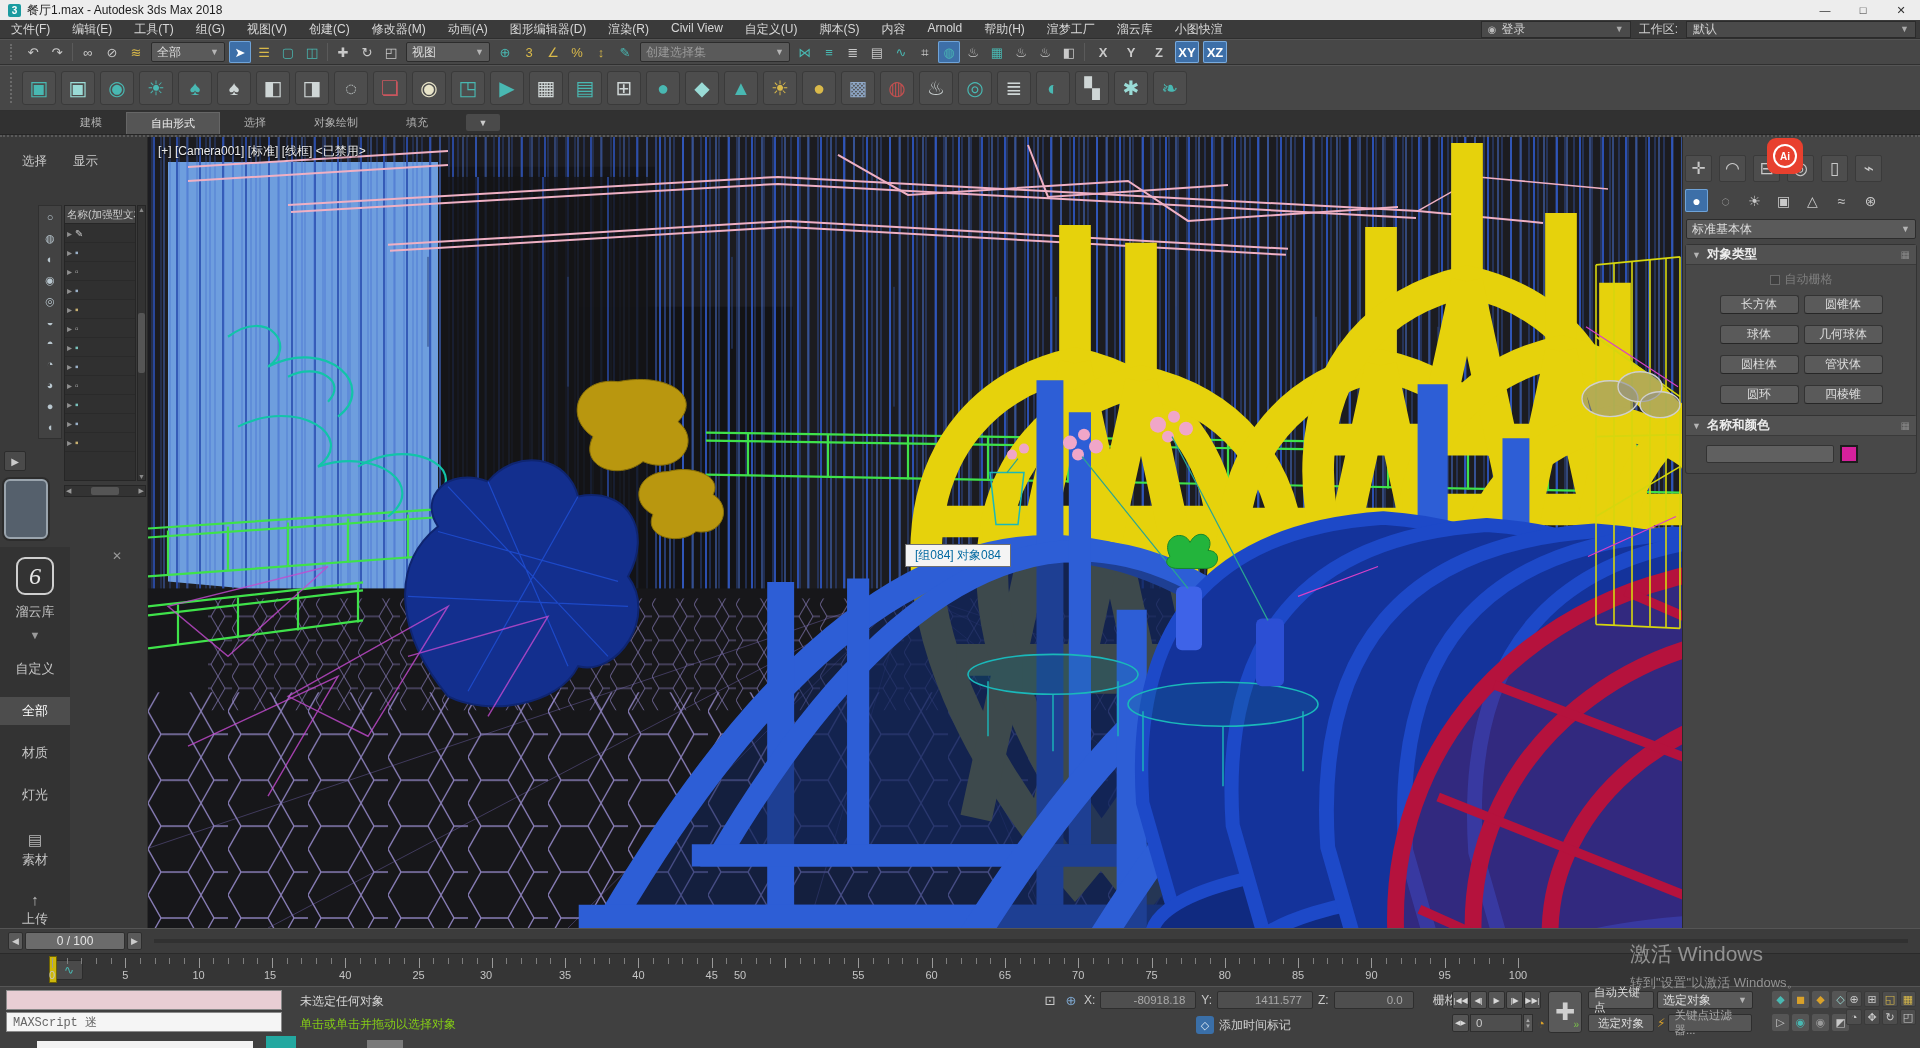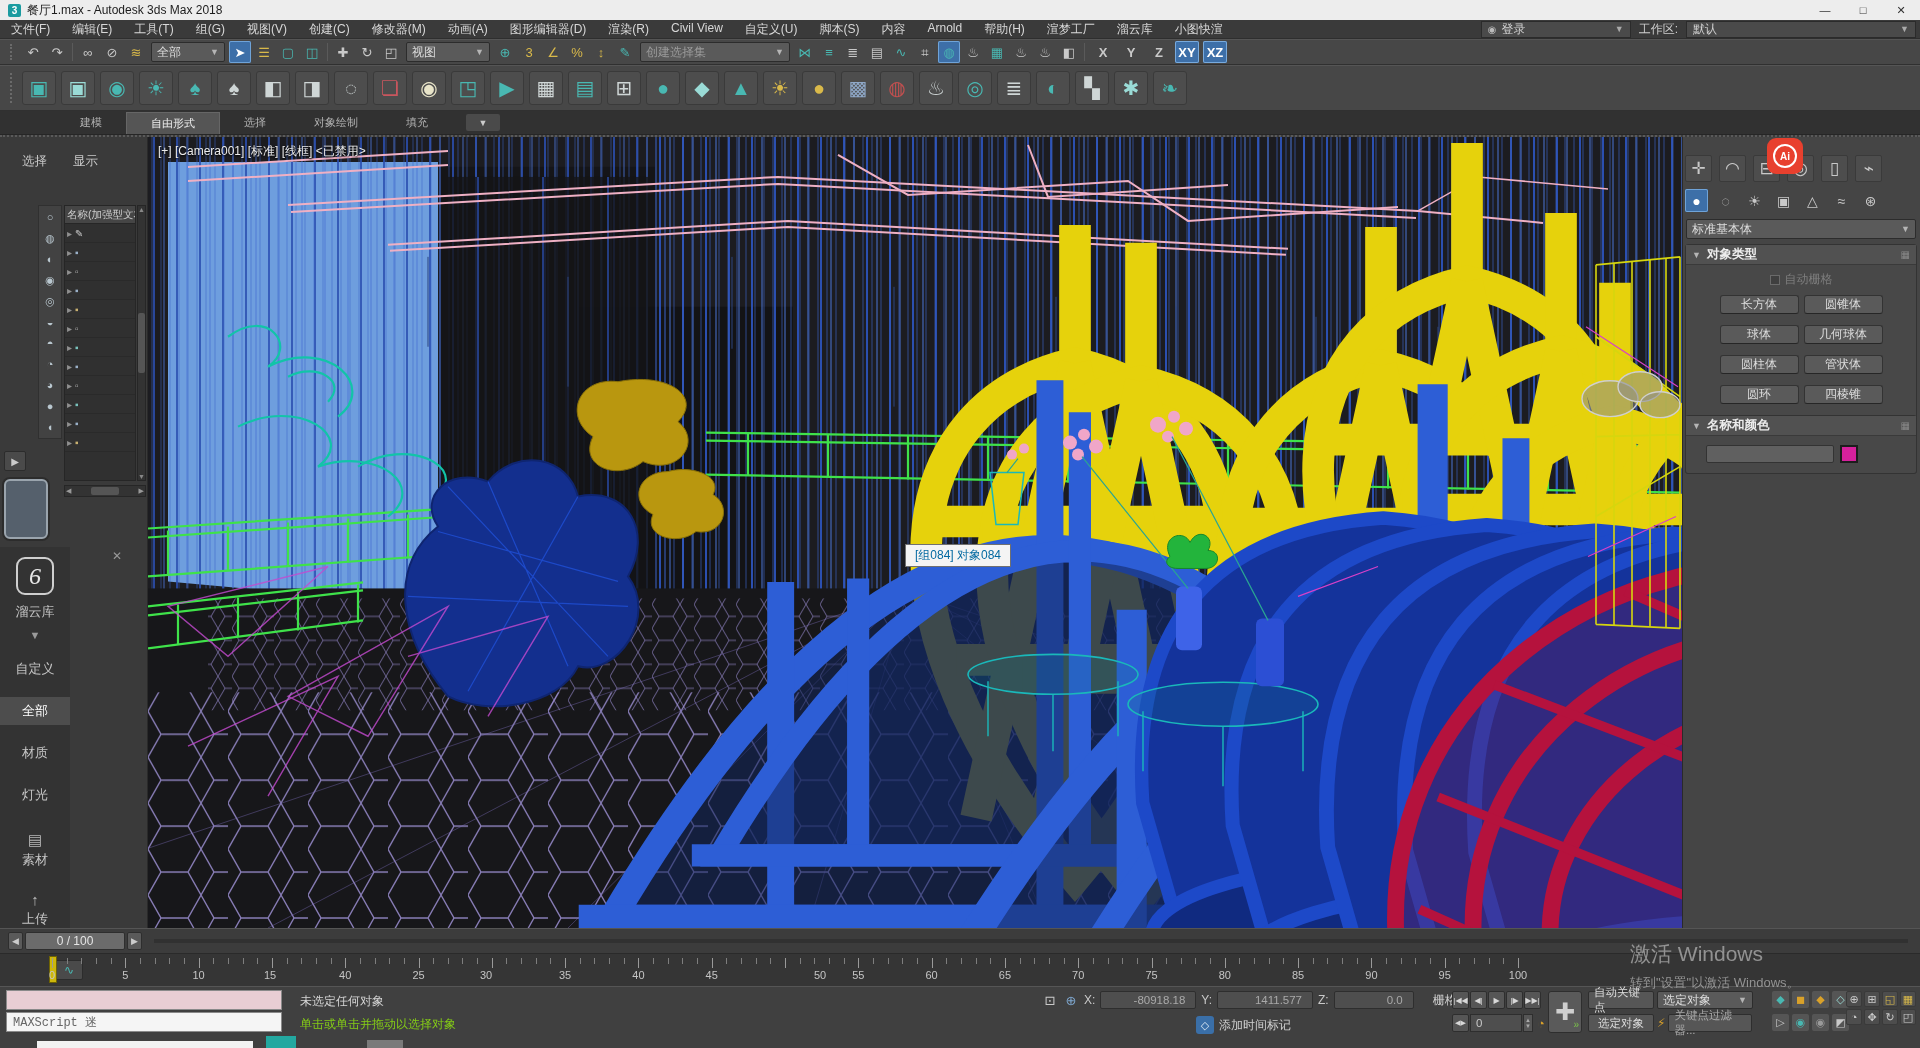--- a/index.html
+++ b/index.html
@@ -1015,21 +1015,21 @@
       <div class="tlabel" style="left: 52px;">0</div>
       <div class="tlabel" style="left: 125.3px;">5</div>
       <div class="tlabel" style="left: 198.6px;">10</div>
       <div class="tlabel" style="left: 270px;">15</div>
       <div class="tlabel" style="left: 345.2px;">40</div>
       <div class="tlabel" style="left: 418.5px;">25</div>
       <div class="tlabel" style="left: 486px;">30</div>
       <div class="tlabel" style="left: 565.1px;">35</div>
       <div class="tlabel" style="left: 638.4px;">40</div>
       <div class="tlabel" style="left: 711.7px;">45</div>
-      <div class="tlabel" style="left: 820px; text-align: right;">50</div>
+      <div class="tlabel" style="left: 740px; text-align: right;">50</div>
       <div class="tlabel" style="left: 858.3px;">55</div>
       <div class="tlabel" style="left: 931.6px;">60</div>
       <div class="tlabel" style="left: 1004.9px;">65</div>
       <div class="tlabel" style="left: 1078.2px;">70</div>
       <div class="tlabel" style="left: 1151.5px;">75</div>
       <div class="tlabel" style="left: 1224.8px;">80</div>
       <div class="tlabel" style="left: 1298.1px;">85</div>
       <div class="tlabel" style="left: 1371.4px;">90</div>
       <div class="tlabel" style="left: 1444.7px;">95</div>
       <div class="tlabel" style="left: 1518px;">100</div>

